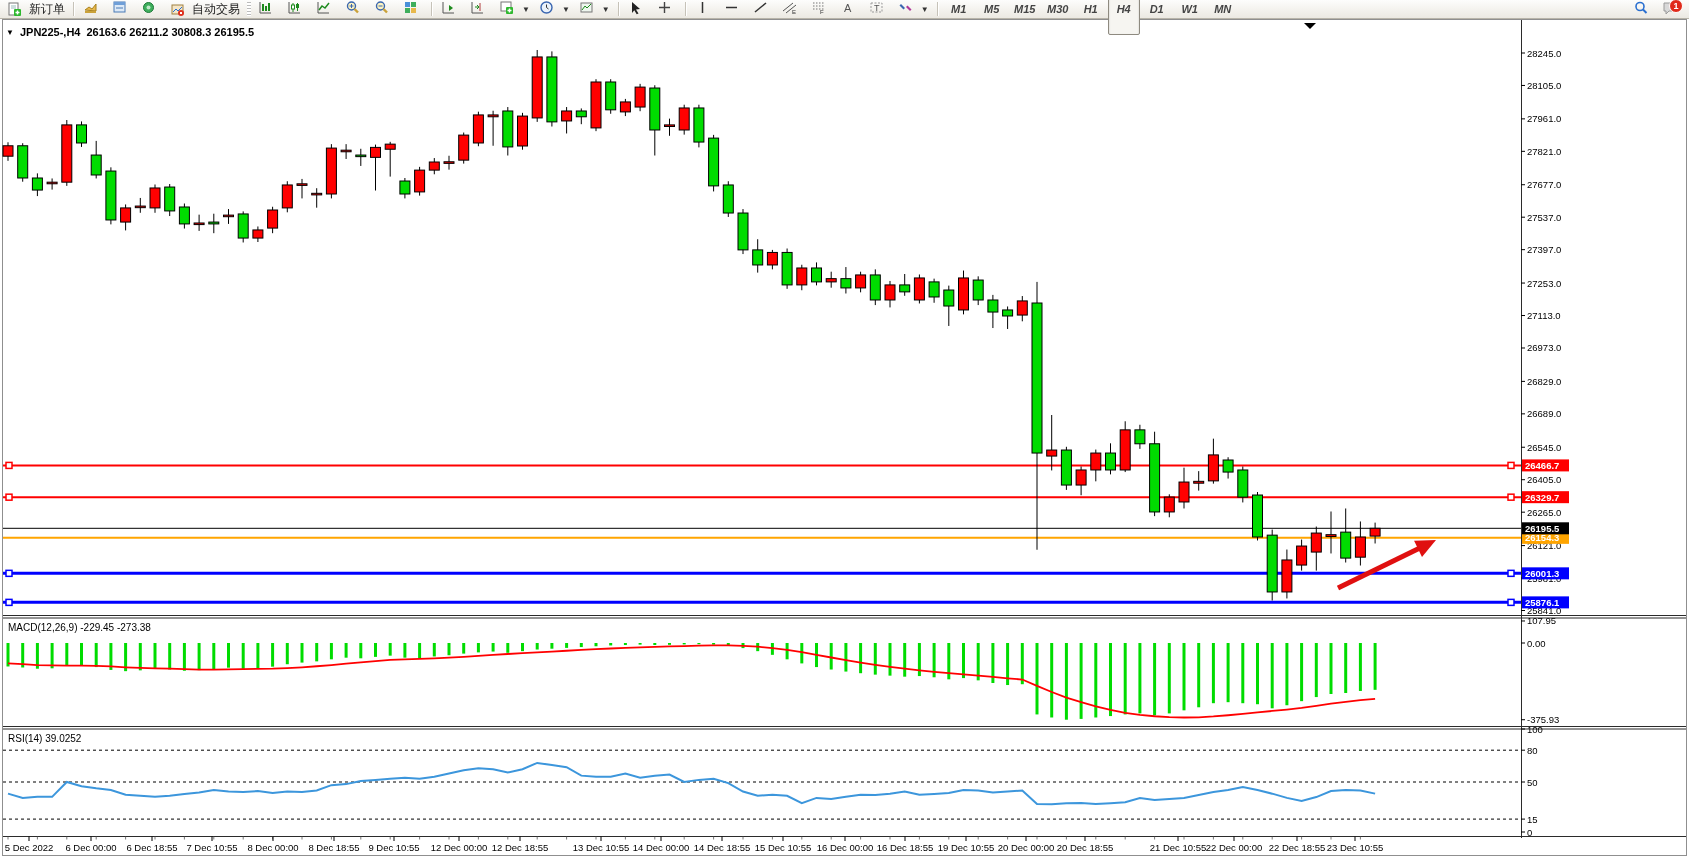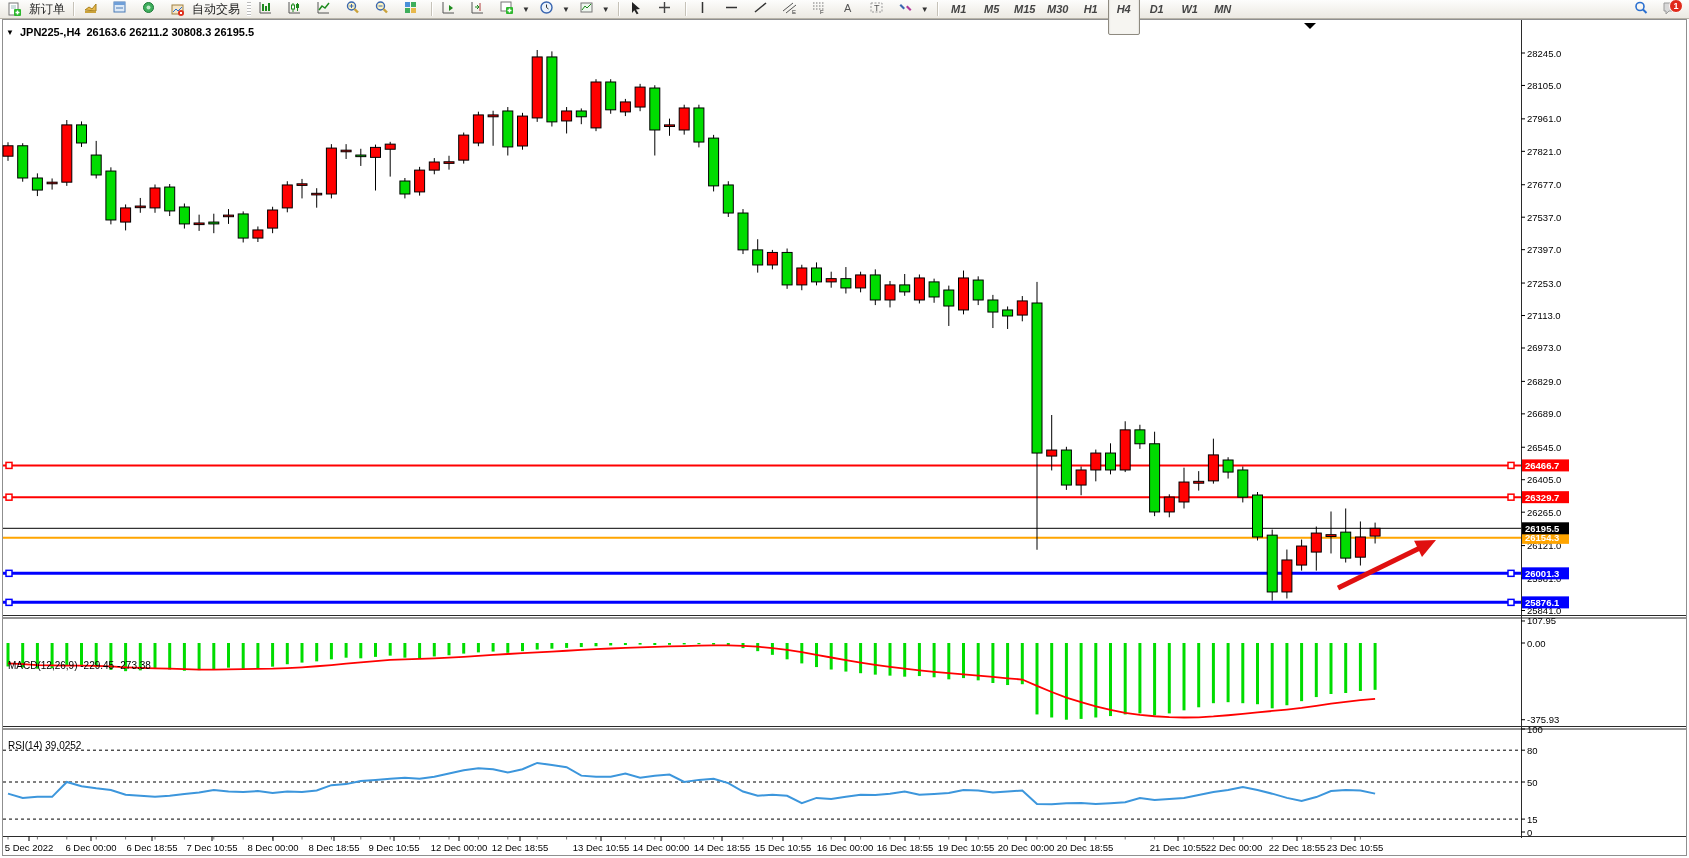--- a/index.html
+++ b/index.html
@@ -16,21 +16,21 @@
   .tf.active{background:#f6f5f1;border:1px solid #8e8a80;box-shadow:inset 0 1px 2px rgba(0,0,0,.2);}
   .caret{font-size:8px;color:#333;margin-left:1px;}
   .spacer{flex:1;}
   .badge{position:absolute;top:-1px;right:-4px;background:#e02a1a;color:#fff;border-radius:7px;
     min-width:12px;height:12px;font-size:9px;font-weight:bold;display:flex;align-items:center;justify-content:center;border:1px solid #fff;}
   .iconwrap{position:relative;display:flex;align-items:center;}
   
   #chart-window{position:absolute;left:0;top:19px;width:1689px;height:839px;}
   #symline{position:absolute;left:6px;top:7px;z-index:3;font-size:11px;font-weight:bold;color:#000;display:flex;gap:6px;align-items:center;}
   #symline .tri{font-size:8px;}
-  .paneLabel{position:absolute;z-index:3;font-size:10px;color:#000;left:8px;margin-top:38px;}
+  .paneLabel{position:absolute;z-index:3;font-size:10px;color:#000;left:8px;}
   svg text{font-family:"Liberation Sans",sans-serif;}
 </style>
 </head>
 <body>
 
 <div id="toolbar">
   <div class="tbtn">
     <span class="iconwrap">
       <svg width="15" height="15">
           <rect x="2" y="1" width="9" height="12" fill="#fff" stroke="#777"></rect>
@@ -240,21 +240,21 @@
   </div>
 </div>
 
 <div id="chart-window">
   <div id="symline">
     <span class="tri">▼</span>
     <span>JPN225-,H4</span>
     <span>26163.6 26211.2 30808.3 26195.5</span>
   </div>
   <div class="paneLabel" style="top:603px">MACD(12,26,9) -229.45 -273.38</div>
-  <div class="paneLabel" style="top:683px">RSI(14) 39.0252</div>
+  <div class="paneLabel" style="top:714px">RSI(14) 39.0252</div>
   <svg id="chart" width="1689" height="839" viewBox="0 19 1689 839">
       <rect x="0" y="19" width="1689" height="839" fill="#ffffff"></rect>
       <rect x="2.5" y="19.5" width="1684" height="836" fill="none" stroke="#8f8f8f"></rect>
       <g>
         <line x1="3" y1="615.5" x2="1686" y2="615.5" stroke="#2b2b2b" stroke-width="1"></line>
         <line x1="3" y1="618" x2="1686" y2="618" stroke="#2b2b2b" stroke-width="1"></line>
         <line x1="3" y1="726.5" x2="1686" y2="726.5" stroke="#2b2b2b" stroke-width="1"></line>
         <line x1="3" y1="729" x2="1686" y2="729" stroke="#2b2b2b" stroke-width="1"></line>
         <line x1="3" y1="836.5" x2="1686" y2="836.5" stroke="#2b2b2b"></line>
       </g>

